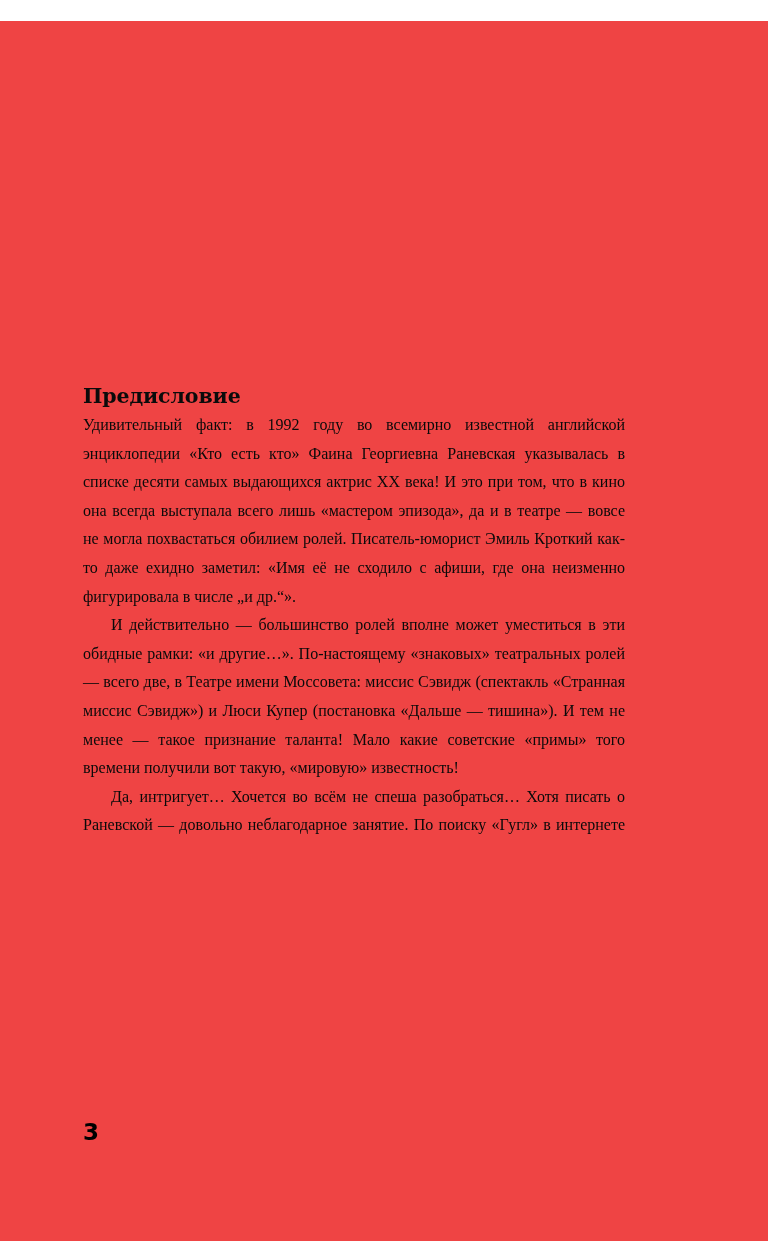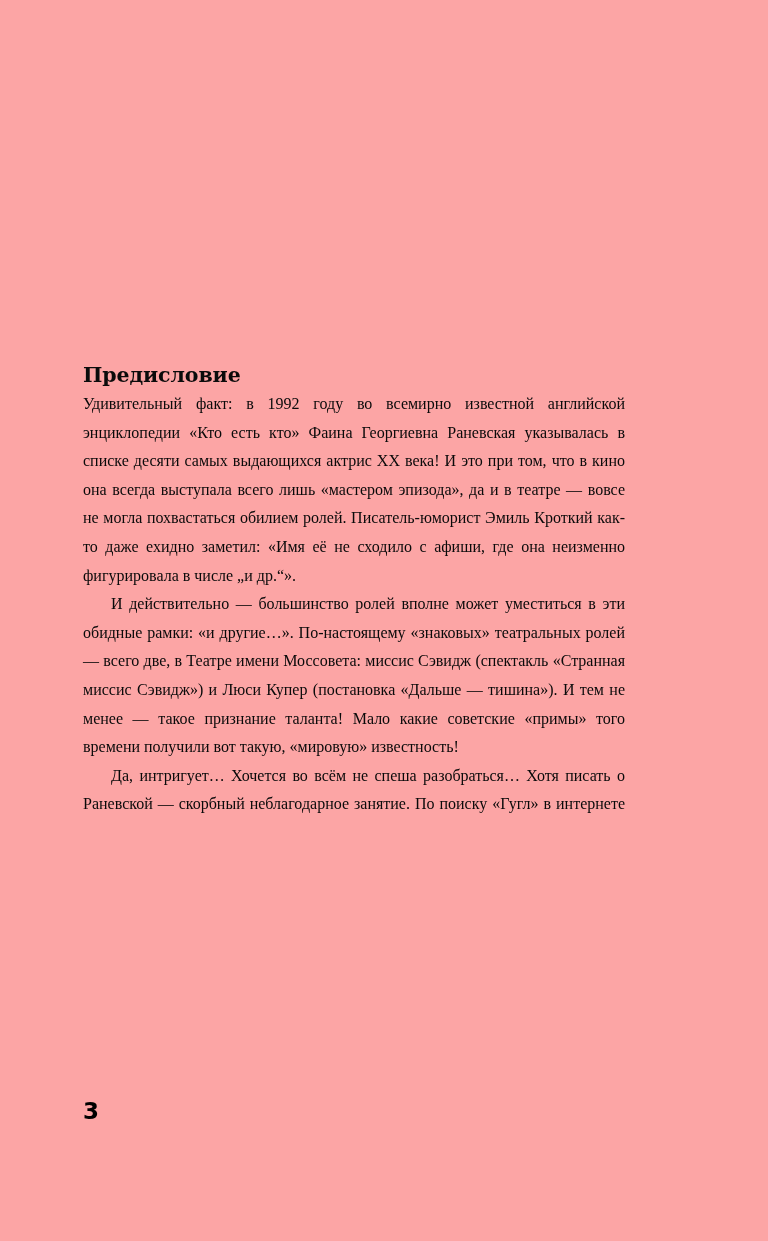--- a/index.html
+++ b/index.html
@@ -14,21 +14,22 @@
     position: relative;
     overflow: hidden;
     font-family: "Liberation Serif", "DejaVu Serif", serif;
     color: #000000;
     -webkit-font-smoothing: antialiased;
   }
 
   .page {
     position: absolute;
     inset: 0;
-    background: #fca5a5;
+    background: #ef4444;
+    margin-top: 21px;
   }
 
   
   .text-column {
     position: absolute;
     left: 83px;
     top: 361px;
     width: 542px;
   }
 
@@ -107,21 +108,21 @@
 <div class="page">
 
   <div class="text-column">
 
     <h2 class="section-heading">Предисловие</h2>
 
     <p class="para lead no-stretch">Удивительный факт: в 1992 году во всемирно известной английской энциклопедии «Кто есть кто» Фаина Георгиевна Раневская указывалась в списке десяти самых выдающихся актрис XX века! И это при том, что в кино она всегда выступала всего лишь «мастером эпизода», да и в театре — вовсе не могла похвастаться обилием ролей. Писатель-юморист Эмиль Кроткий как-то даже ехидно заметил: «Имя её не сходило с афиши, где она неизменно фигурировала в числе „и др.“».</p>
 
     <p class="para indent no-stretch">И действительно — большинство ролей вполне может уместиться в эти обидные рамки: «и другие…». По-настоящему «знаковых» театральных ролей — всего две, в Театре имени Моссовета: миссис Сэвидж (спектакль «Странная миссис Сэвидж») и Люси Купер (постановка «Дальше — тишина»). И тем не менее — такое признание таланта! Мало какие советские «примы» того времени получили вот такую, «мировую» известность!</p>
 
-    <p class="para indent">Да, интригует… Хочется во всём не спеша разобраться… Хотя писать о Раневской — скорбный неблагодарное занятие. По поиску «Гугл» в интернете</p>
+    <p class="para indent">Да, интригует… Хочется во всём не спеша разобраться… Хотя писать о Раневской — довольно неблагодарное занятие. По поиску «Гугл» в интернете</p>
 
   </div>
 
   <div class="footer">
     <span class="folio">3</span>
   </div>
 
 </div>
 
 </body></html>

